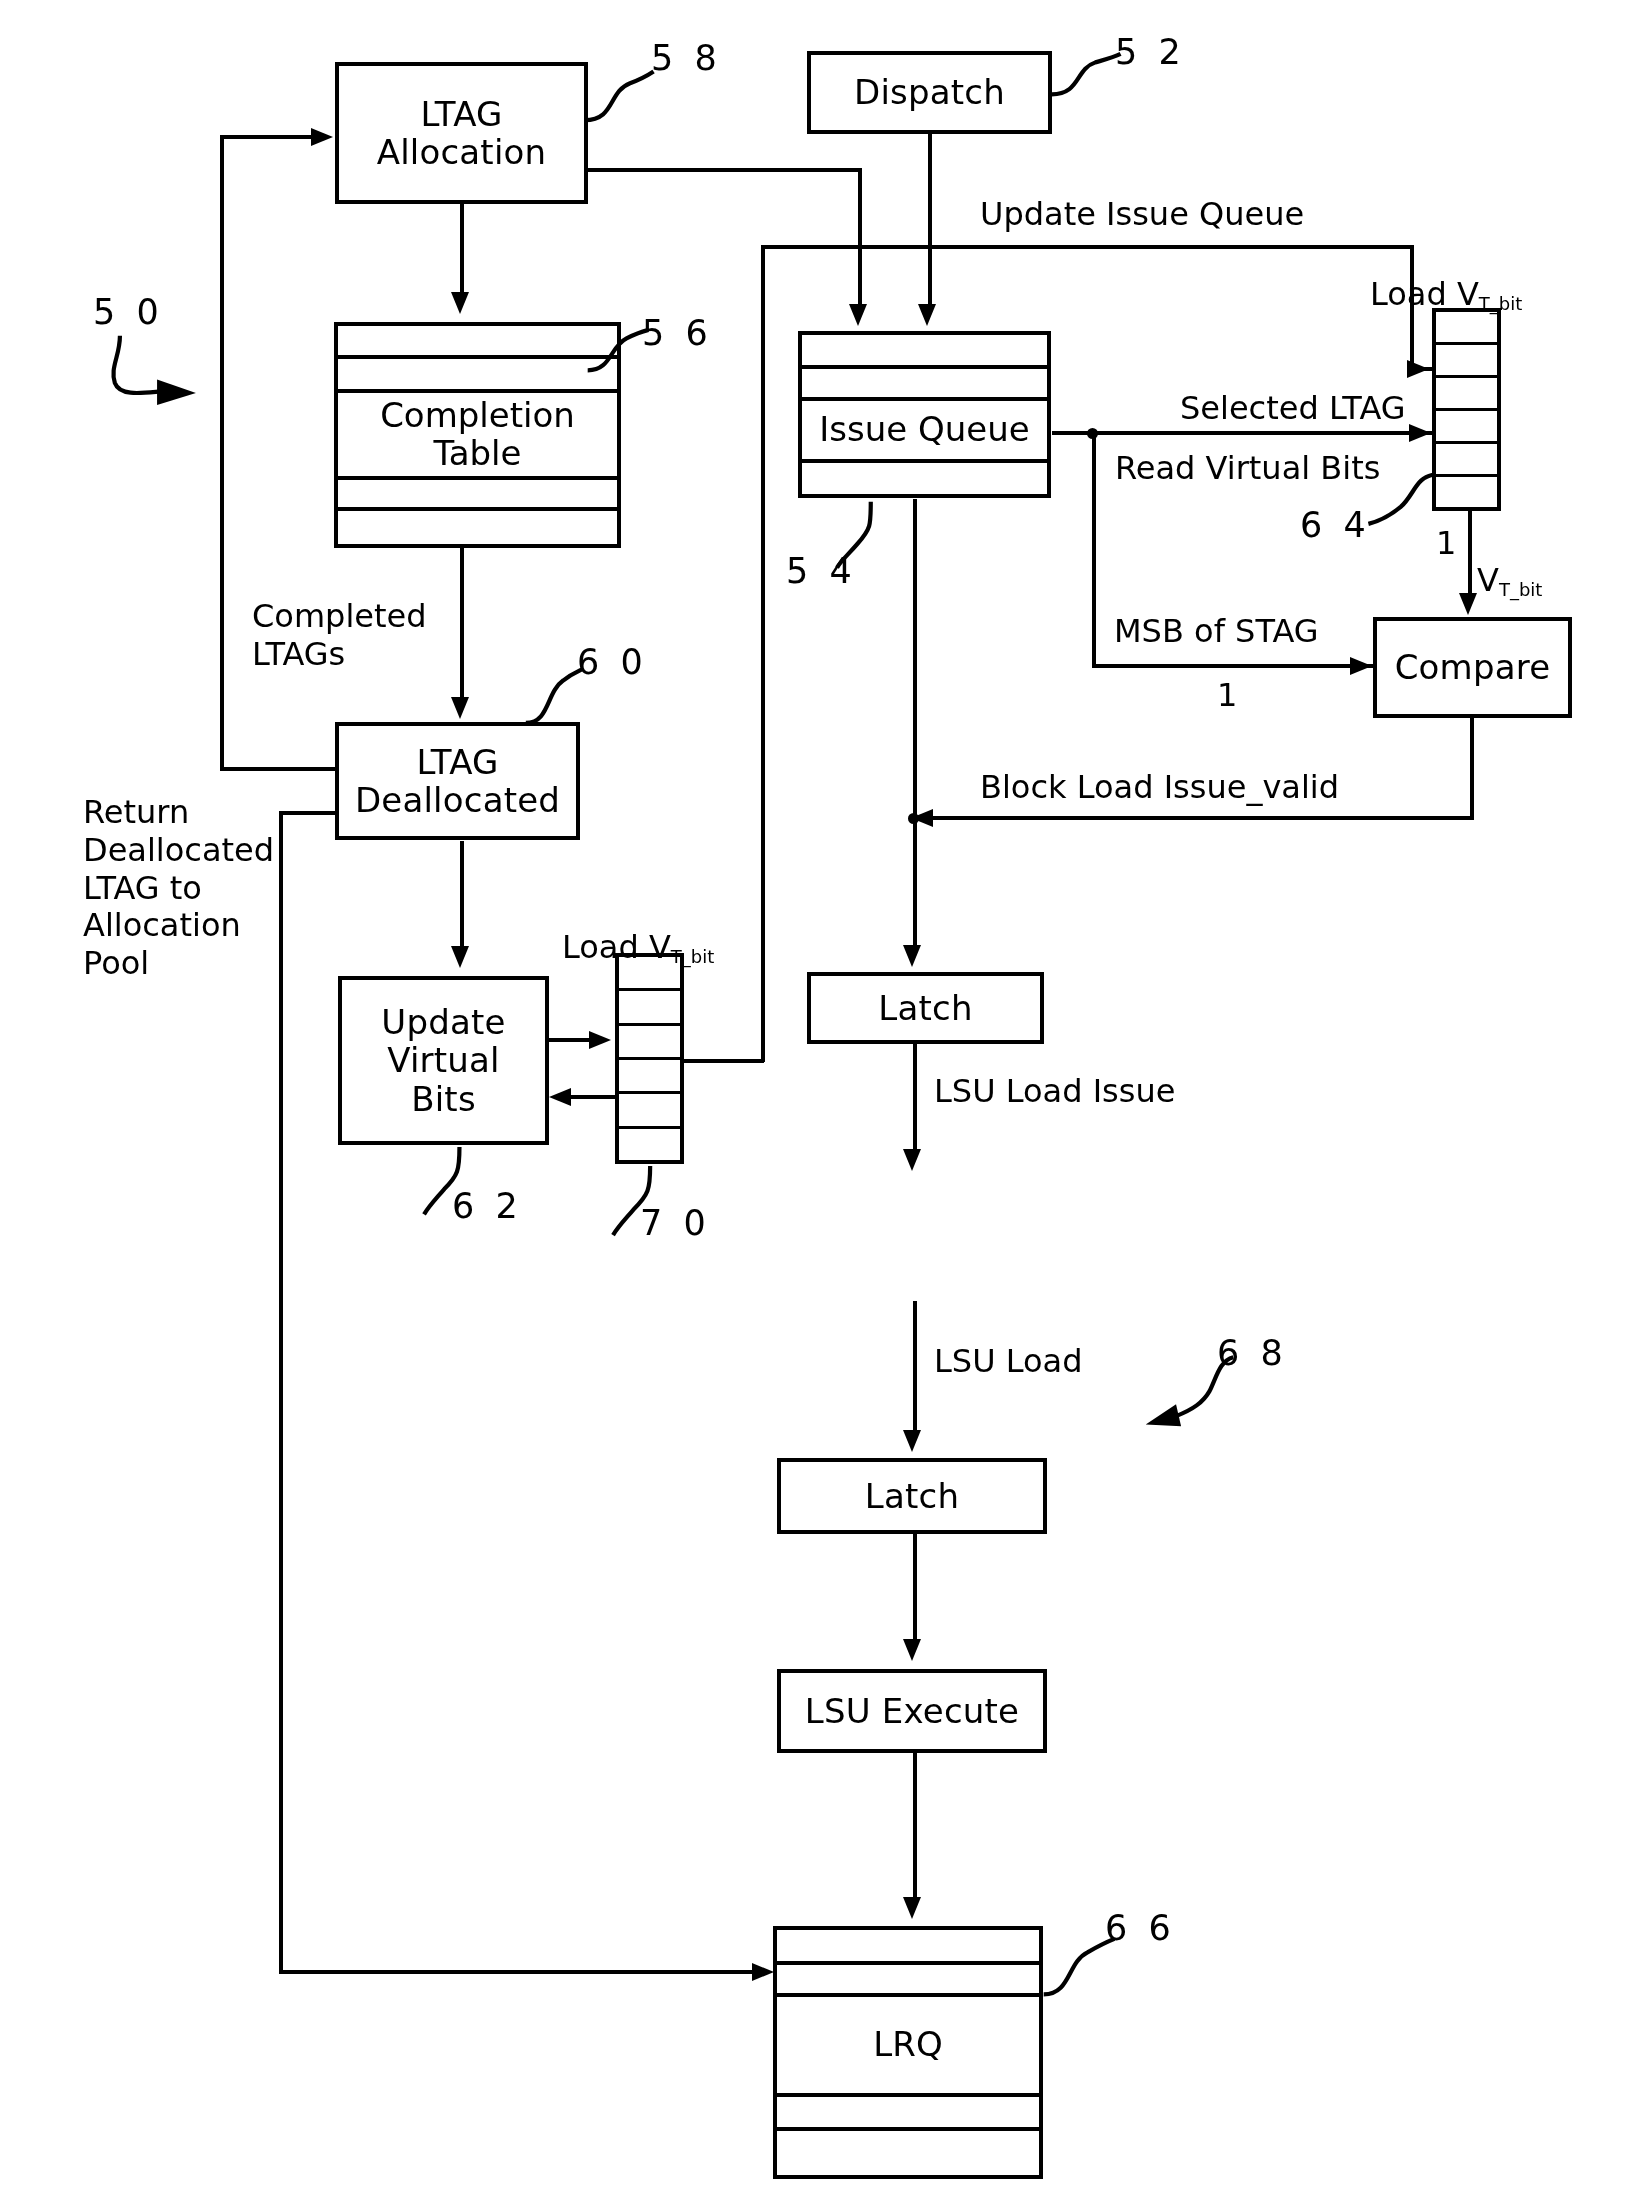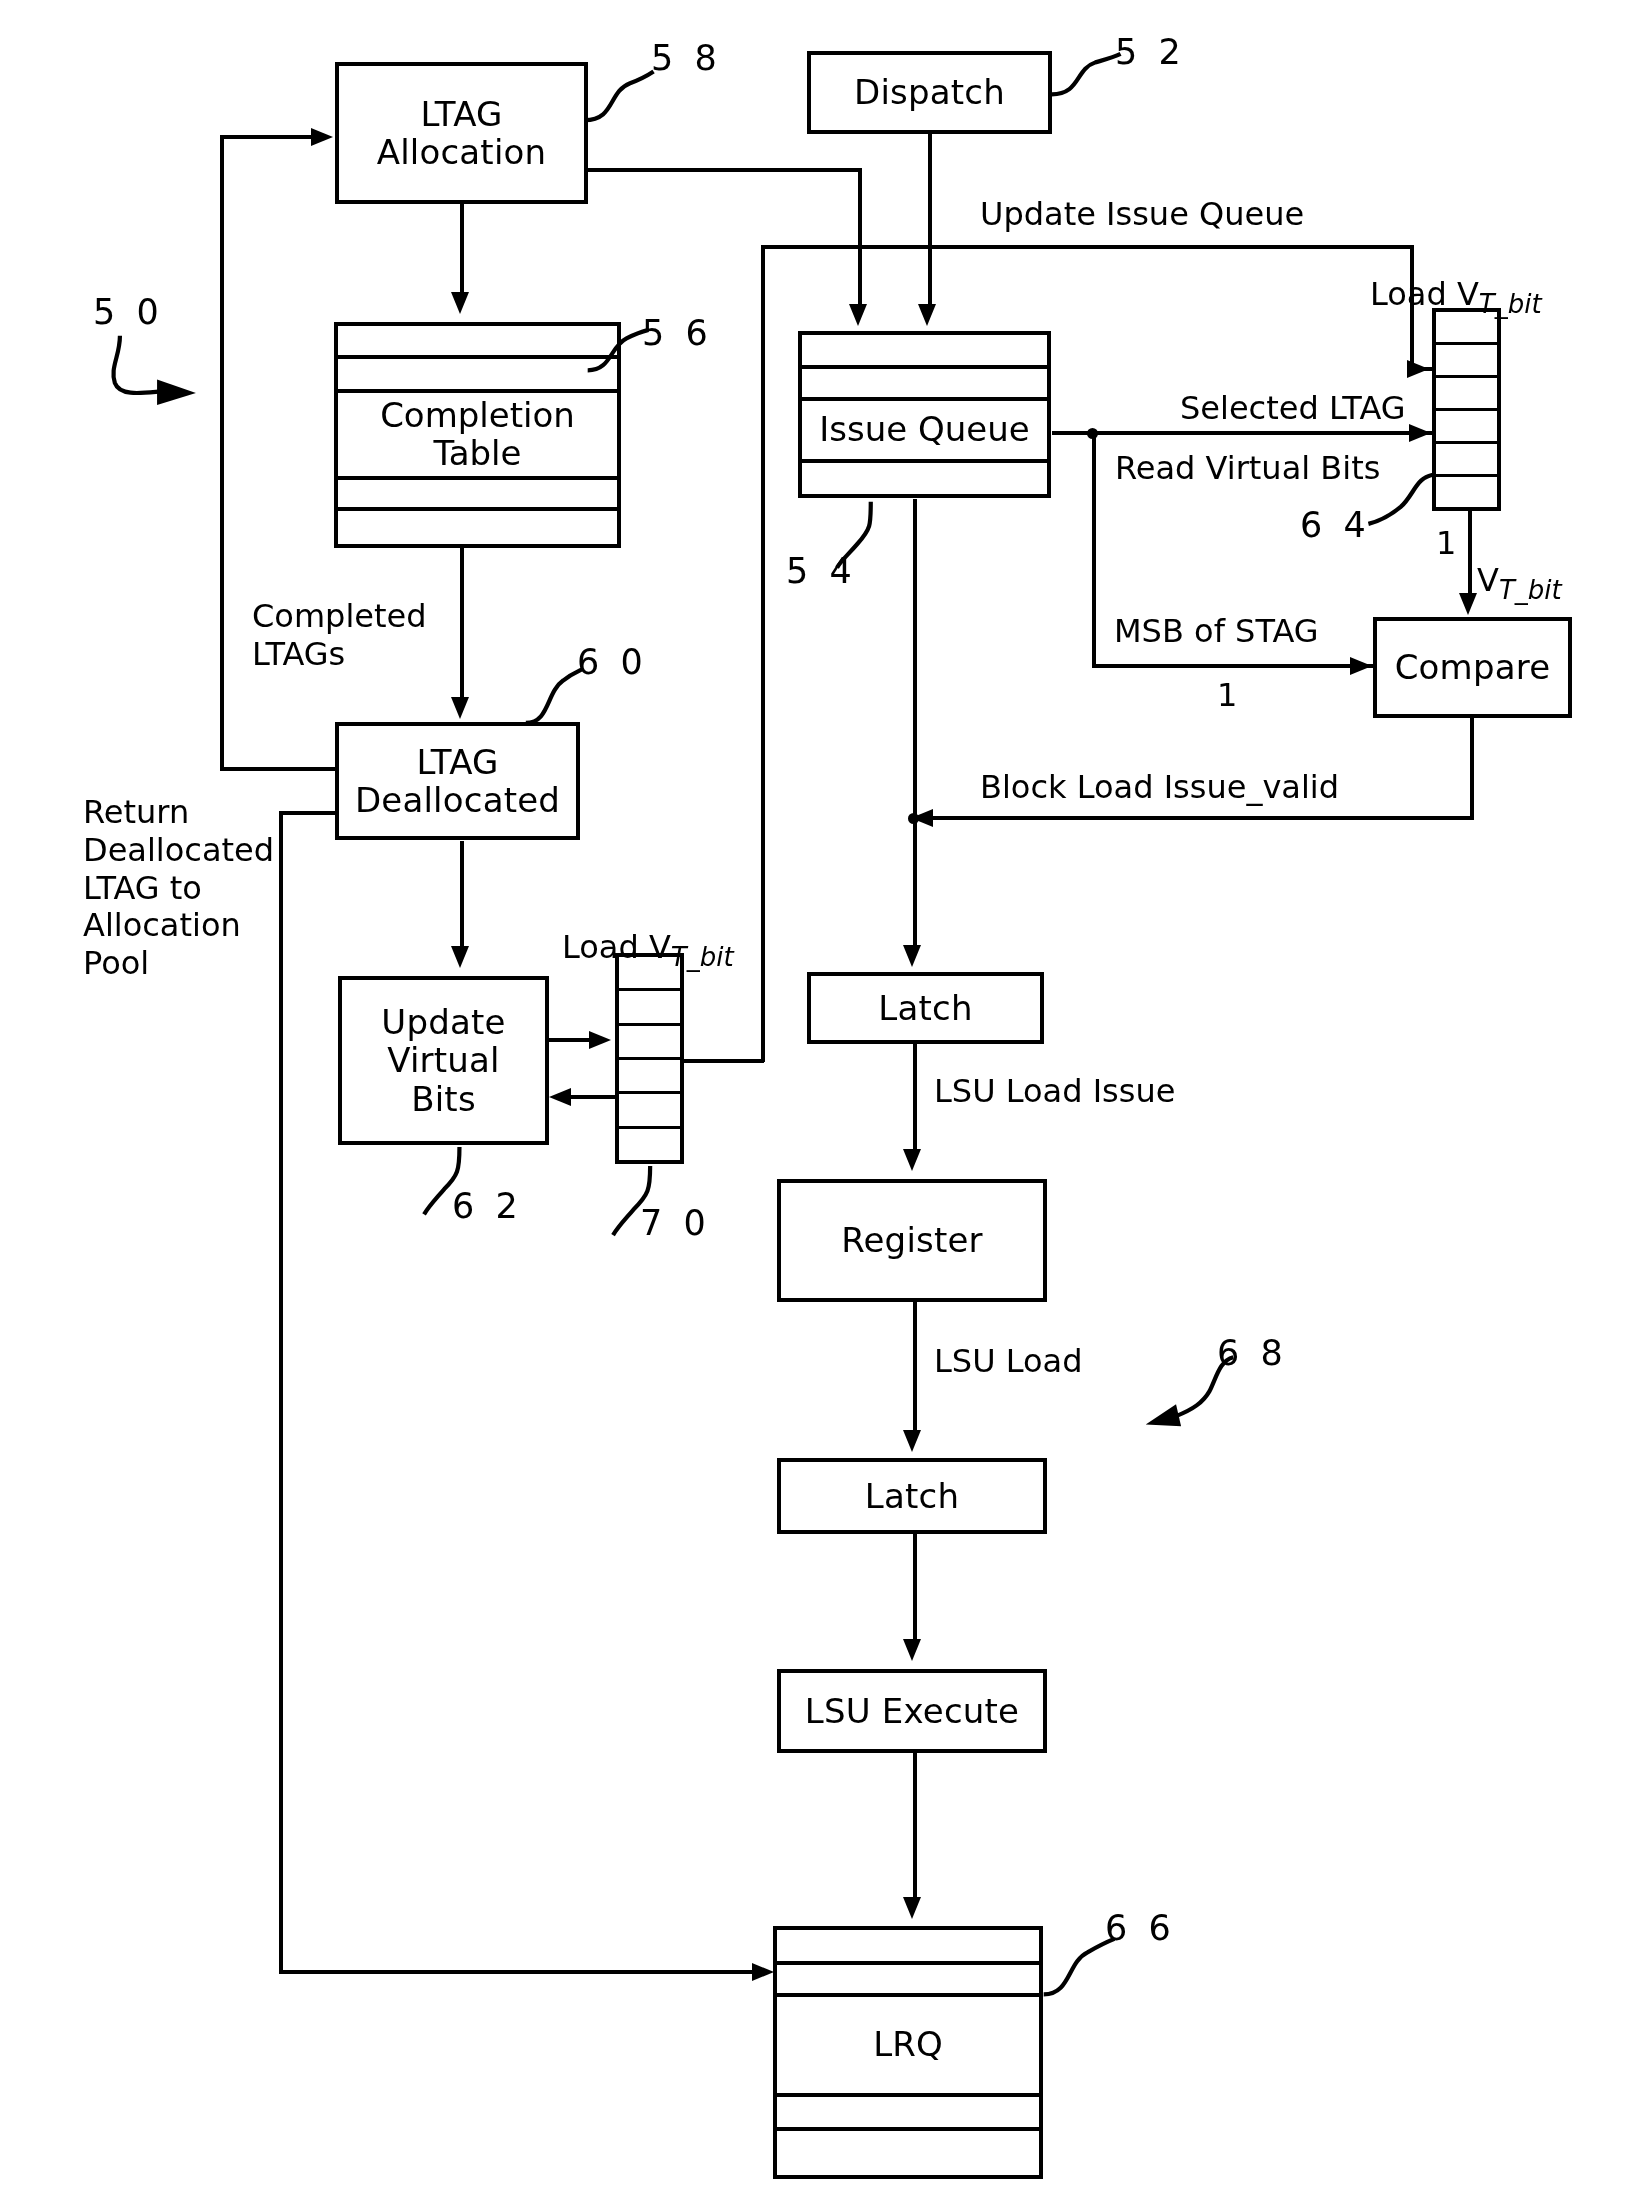--- a/index.html
+++ b/index.html
@@ -59,21 +59,21 @@
   
   .ad,.au,.ar,.al{position:absolute;width:0;height:0;}
   .ad{border-left:9.3px solid transparent;border-right:9.3px solid transparent;border-top:22px solid #000;}
   .ar{border-top:9.3px solid transparent;border-bottom:9.3px solid transparent;border-left:22px solid #000;}
   .al{border-top:9.3px solid transparent;border-bottom:9.3px solid transparent;border-right:22px solid #000;}
   
   .dot{position:absolute;width:11px;height:11px;border-radius:50%;background:#000;}
   
   .txt{position:absolute;font-size:32px;line-height:1.18;white-space:pre;}
   .ref{position:absolute;font-size:35px;letter-spacing:5px;white-space:pre;}
-  .sub{font-size:26px;vertical-align:-0.30em;letter-spacing:0;font-style:italic;}
+  .sub{font-size:18px;vertical-align:-0.30em;letter-spacing:0;}
   .num1{position:absolute;font-size:32px;}
   
   .curl{position:absolute;}
 </style>
 </head>
 <body>
 
 <div id="root">
 
   <div class="box" style="left:335px;top:62px;width:253px;height:142px;">
@@ -117,23 +117,20 @@
   </div>
 
   <div class="box" style="left:1373px;top:617px;width:199px;height:101px;">
     <span class="lbl">Compare</span>
   </div>
 
   <div class="box" style="left:807px;top:972px;width:237px;height:72px;">
     <span class="lbl">Latch</span>
   </div>
 
-  <div class="box" style="left:777px;top:1179px;width:270px;height:123px;">
-    <span class="lbl">Register</span>
-  </div>
 
   <div class="box" style="left:777px;top:1458px;width:270px;height:76px;">
     <span class="lbl">Latch</span>
   </div>
 
   <div class="box" style="left:777px;top:1669px;width:270px;height:84px;">
     <span class="lbl">LSU Execute</span>
   </div>
 
   <div class="tablebox" style="left:773px;top:1926px;width:270px;height:253px;">

